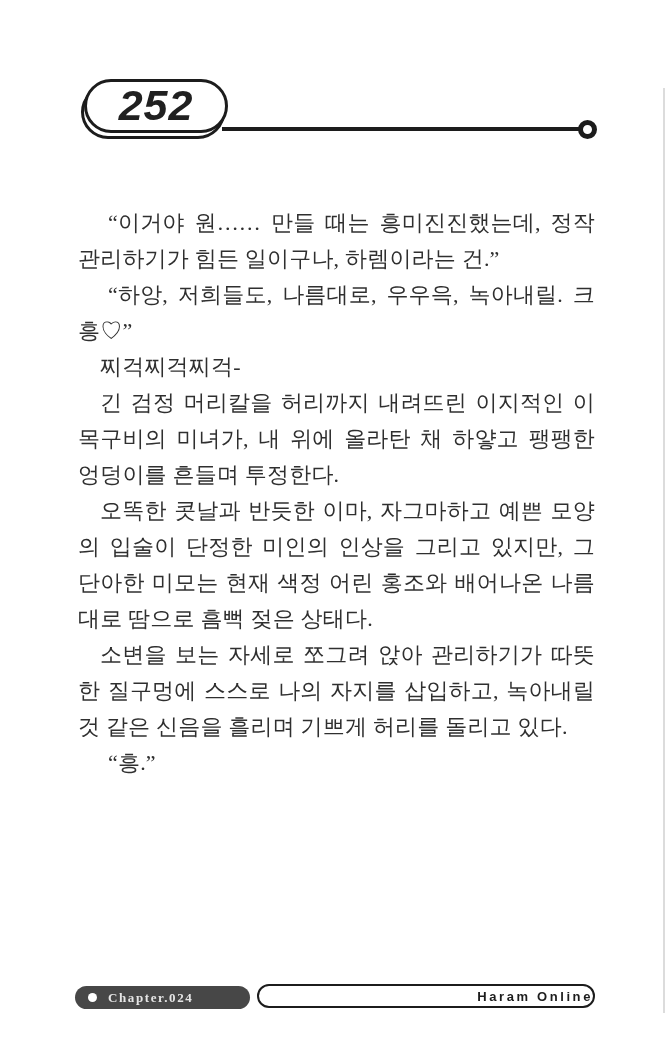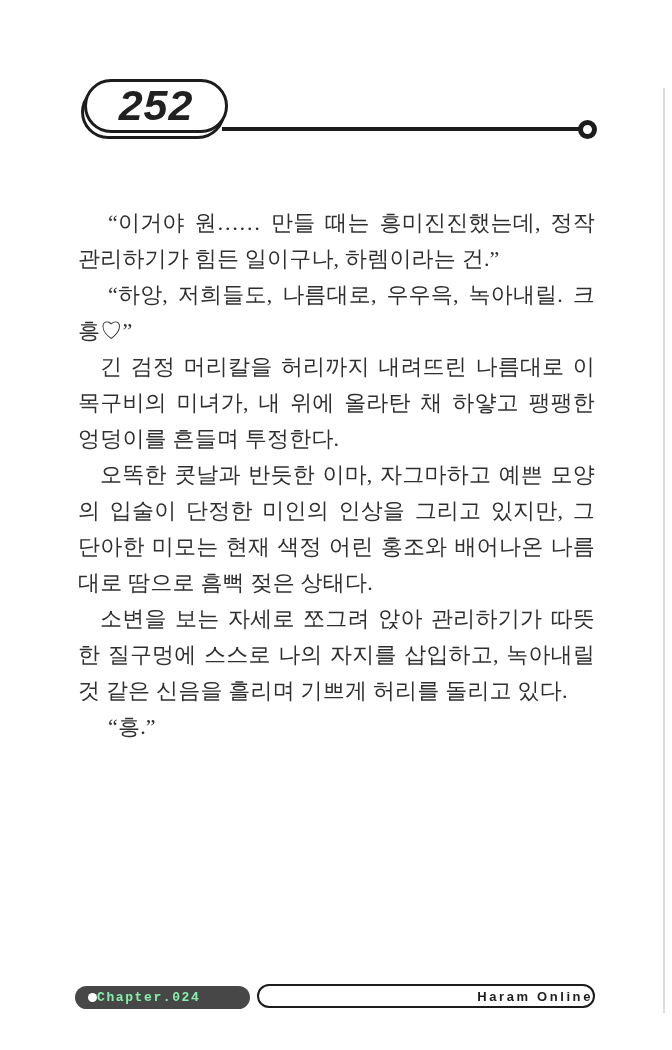--- a/index.html
+++ b/index.html
@@ -91,25 +91,26 @@
     z-index: 2;
   }
   .footer-bullet {
     width: 9px; height: 9px;
     background: #ffffff;
     border-radius: 50%;
     margin-left: 13px;
     flex: 0 0 auto;
   }
   .footer-chapter-text {
-    color: #86efac;
-    font-family: Liberation Mono, monospace;
+    color: #e5e5e5;
+    font-family: Liberation Serif, serif;
     font-weight: bold;
     font-size: 13px;
     letter-spacing: 1.6px;
+    margin-left: 11px;
     white-space: nowrap;
   }
   .footer-title-badge {
     position: absolute;
     left: 257px; top: 984px;
     width: 338px; height: 24px;
     background: #ffffff;
     border: 2px solid #1c1c1c;
     border-radius: 13px;
     box-sizing: border-box;
@@ -143,21 +144,22 @@
   <div class="page-pill-shadow"></div>
   <div class="page-pill">
     <span class="page-number">252</span>
   </div>
   <div class="header-rule"></div>
   <div class="header-ring"></div>
 
   <div class="content">
     <p class="p-quote">“이거야 원…… 만들 때는 흥미진진했는데, 정작 관리하기가 힘든 일이구나, 하렘이라는 건.”</p>
     <p class="p-quote">“하앙, 저희들도, 나름대로, 우우윽, 녹아내릴. 크흥♡”</p>
-    <p class="p-narration">긴 검정 머리칼을 허리까지 내려뜨린 나름대로 이목구비의 미녀가, 내 위에 올라탄 채 하얗고 팽팽한 엉덩이를 흔들며 투정한다.</p>
+    <p class="p-narration">찌걱찌걱찌걱-</p>
+    <p class="p-narration">긴 검정 머리칼을 허리까지 내려뜨린 이지적인 이목구비의 미녀가, 내 위에 올라탄 채 하얗고 팽팽한 엉덩이를 흔들며 투정한다.</p>
     <p class="p-narration">오똑한 콧날과 반듯한 이마, 자그마하고 예쁜 모양의 입술이 단정한 미인의 인상을 그리고 있지만, 그 단아한 미모는 현재 색정 어린 홍조와 배어나온 나름대로 땀으로 흠뻑 젖은 상태다.</p>
     <p class="p-narration">소변을 보는 자세로 쪼그려 앉아 관리하기가 따뜻한 질구멍에 스스로 나의 자지를 삽입하고, 녹아내릴 것 같은 신음을 흘리며 기쁘게 허리를 돌리고 있다.</p>
     <p class="p-quote">“흥.”</p>
   </div>
 
   <div class="footer-chapter-badge">
     <span class="footer-bullet"></span>
     <span class="footer-chapter-text">Chapter.024</span>
   </div>
   <div class="footer-title-badge">

